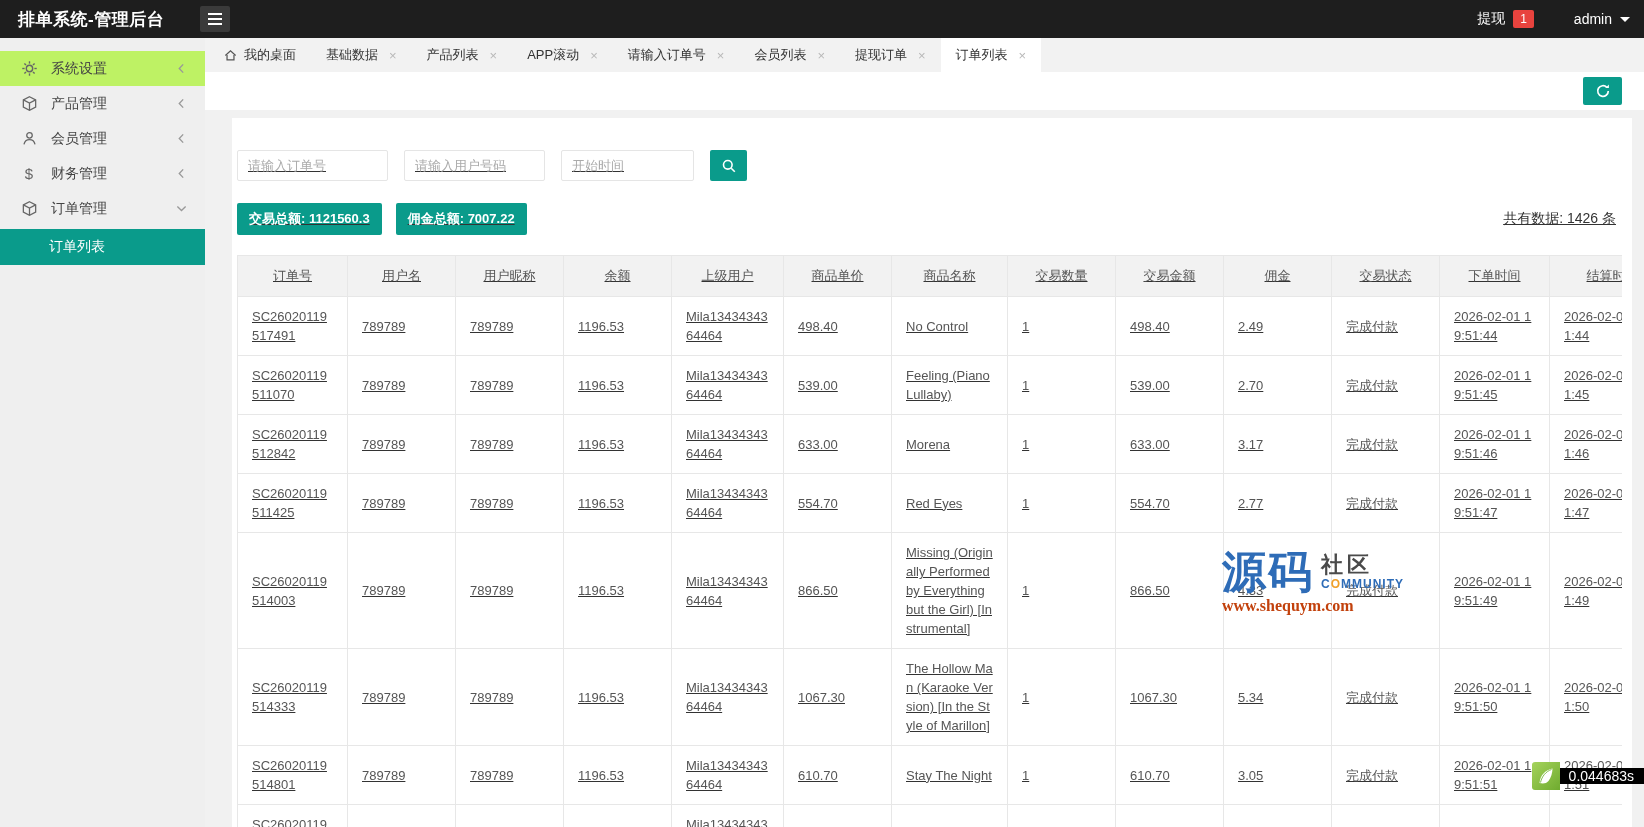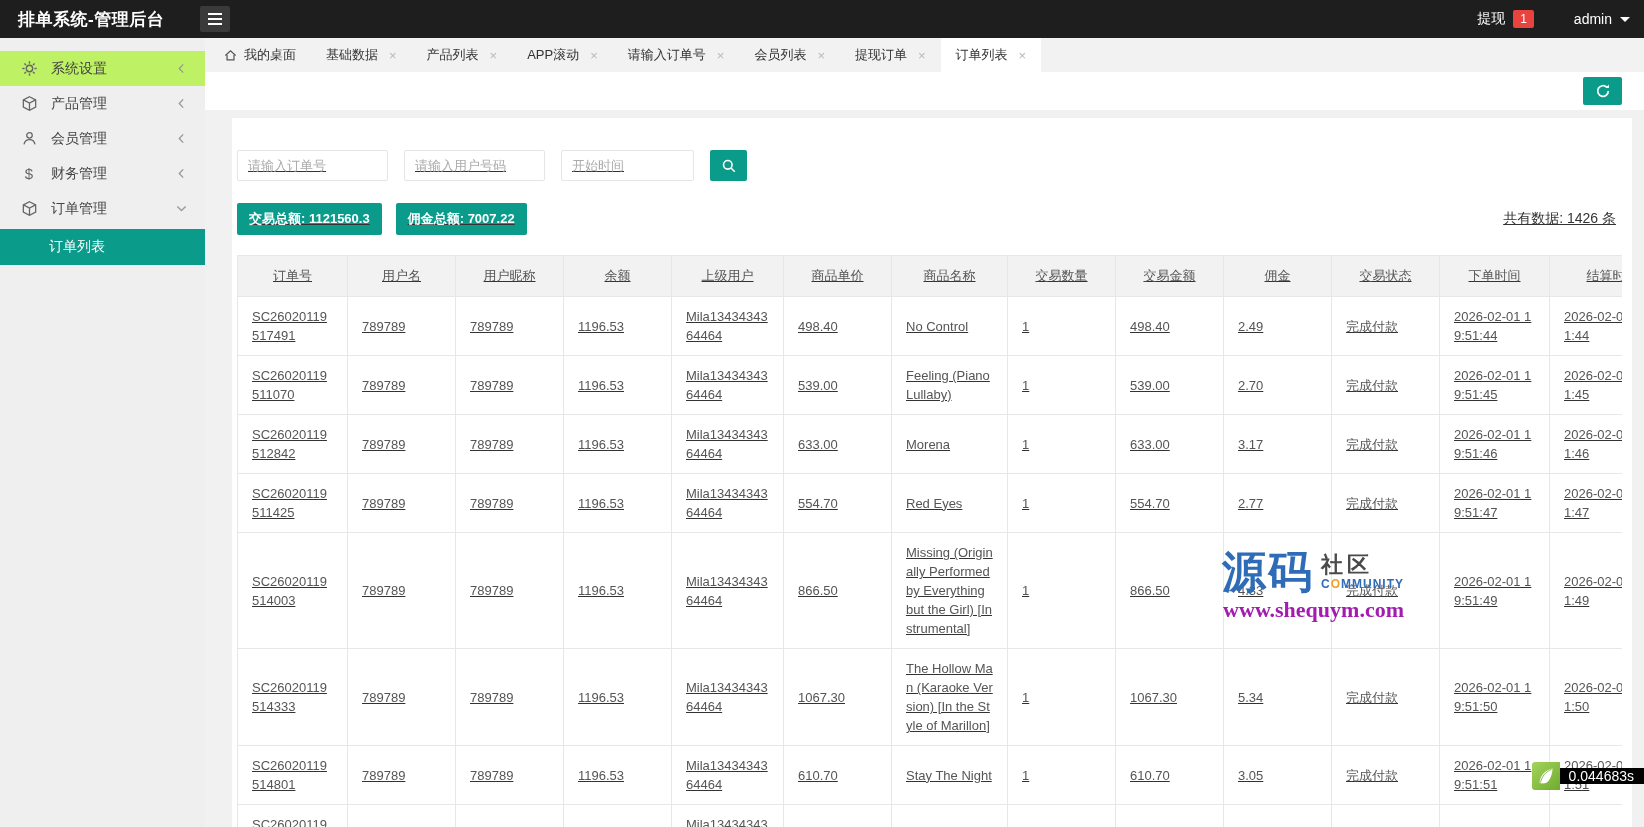--- a/index.html
+++ b/index.html
@@ -63,21 +63,21 @@
   td { padding:10px 14px; font-size:13px; color:#555; border:1px solid #e7e7e7; line-height:19px;
     word-break:break-all; vertical-align:middle; background:#fff; overflow:hidden; }
   
   .watermark { position:absolute; left:1222px; top:550px; z-index:5; pointer-events:none; }
   .wm-row { display:flex; align-items:flex-start; }
   .wm-brand { font-size:44px; font-weight:bold; color:#2e6cb7; line-height:1; letter-spacing:2px; }
   .wm-right { display:flex; flex-direction:column; margin-left:7px; padding-top:3px; }
   .wm-sub { font-size:22px; font-weight:bold; color:#4a4a4a; letter-spacing:4px; line-height:1.1; }
   .wm-comm { font-size:12px; font-weight:bold; color:#2e6cb7; letter-spacing:1px; line-height:1.3; }
   .wm-comm .o { color:#f0a02a; }
-  .wm-url { font-family:"Liberation Serif","DejaVu Serif",serif; font-size:22px; font-weight:bold; color:#a21caf; text-align:right; margin-top:3px; }
+  .wm-url { font-family:"Liberation Serif","DejaVu Serif",serif; font-size:16px; font-weight:bold; color:#c2410c; text-align:left; margin-top:3px; }
   
   .trace { position:absolute; right:0; bottom:37px; display:flex; align-items:center; z-index:9; height:28px;margin-left:6px; }
   .trace-icon { width:28px; height:28px; border-radius:3px 0 0 3px; background:linear-gradient(135deg,#a5d35c,#6fab2f);
     display:flex; align-items:center; justify-content:center; cursor:pointer; }
   .trace-time { background:#000; color:#fff; font-size:14px; display:flex; align-items:center; padding:0 10px 0 9px; min-width:78px; }
 </style>
 </head>
 <body>
 
 <div class="topbar">

